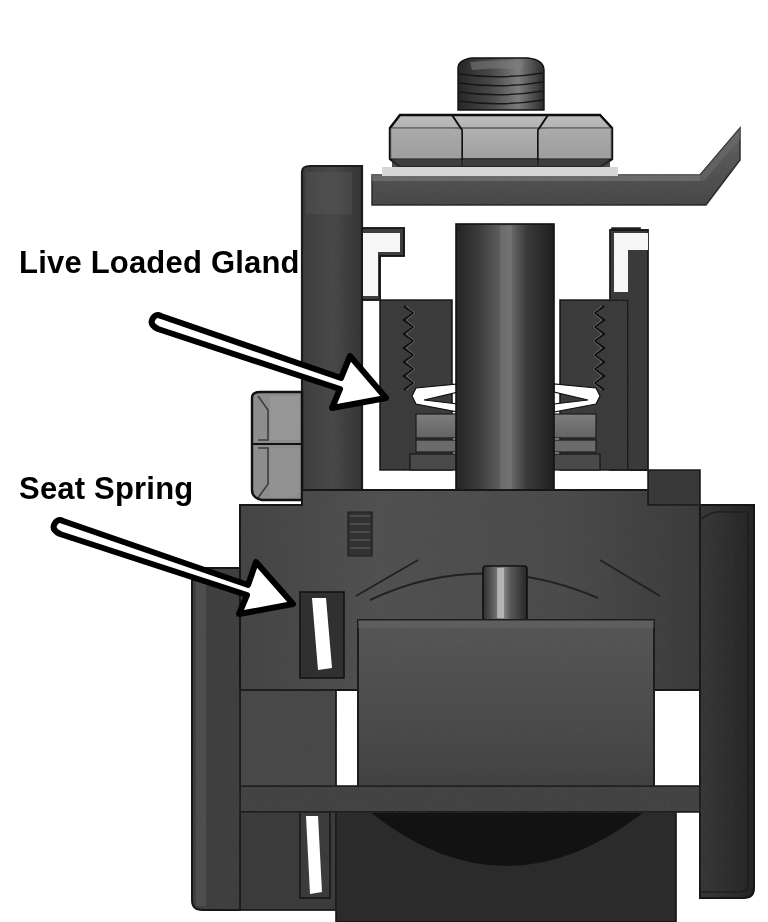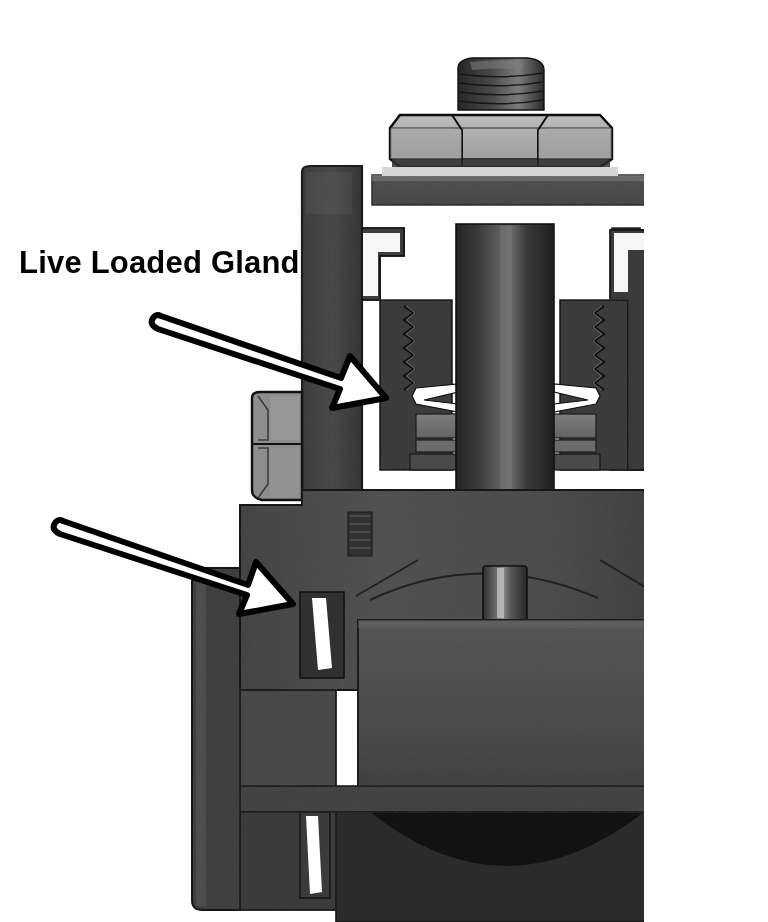--- a/index.html
+++ b/index.html
@@ -6,21 +6,21 @@
   html, body {
     margin: 0;
     padding: 0;
     background: #ffffff;
   }
   body {
     font-family: "Liberation Sans", sans-serif;
   }
   #stage {
     position: relative;
-    width: 644px;
+    width: 768px;
     height: 922px;
     background: #f97316;
     overflow: hidden;
   }
   #figure-svg {
     position: absolute;
     left: 0;
     top: 0;
     width: 768px;
     height: 922px;
@@ -333,14 +333,15 @@
                L 239 614
                L 247 595
                L 60 534
                Q 52 530 54 525
                Q 57 518 63 521 Z" fill="#ffffff" stroke="#000000" stroke-width="6" stroke-linejoin="round"></path>
     </g>
   </svg>
 
   <div class="callout-label" id="label-live-loaded-gland">Live Loaded Gland</div>
 
+  <div class="callout-label" id="label-seat-spring">Seat Spring</div>
 
 </div>
 
 </body></html>

